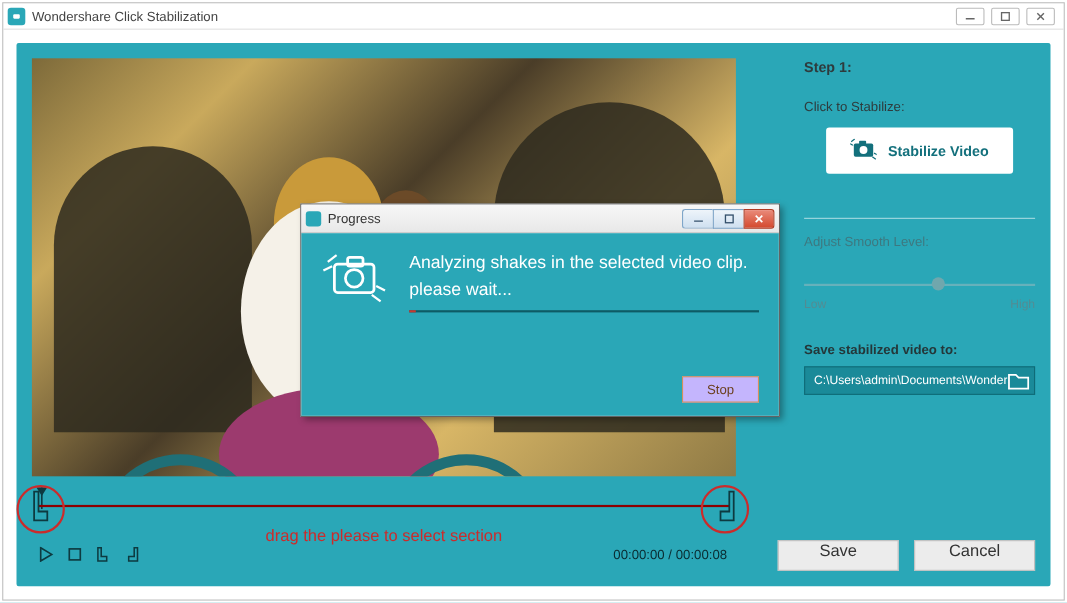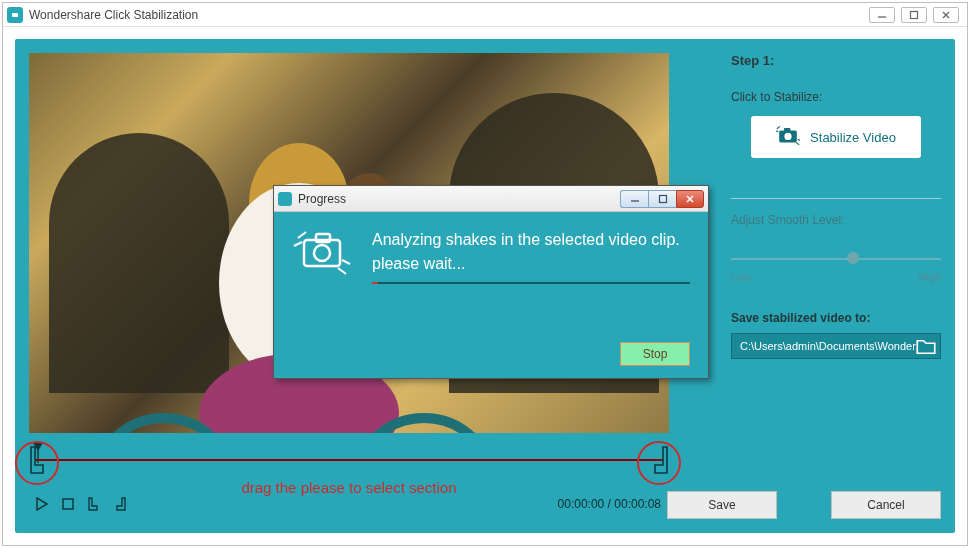--- a/index.html
+++ b/index.html
@@ -171,21 +171,21 @@
   }
   .sidebar .step { font-weight: 600; font-size: 13px; }
   .sidebar .hint { margin-top: 22px; font-size: 12px; }
   .stab-btn {
     margin: 12px auto 0;
     width: 170px; height: 42px;
     background: #fff;
     border-radius: 3px;
     display: flex; align-items: center; justify-content: center;
     gap: 10px;
-    font-weight: 400; color: #13707c; font-size: 13px;
+    font-weight: 700; color: #13707c; font-size: 13px;
     cursor: pointer;
   }
   .stab-btn svg { width: 24px; height: 20px; }
   .sep {
     margin: 40px 0 0;
     border-top: 1px solid rgba(255,255,255,0.5);
   }
   .smooth-block { margin-top: 14px; opacity: 0.6; }
   .smooth-label { color: #4a5a5c; font-size: 12px; }
   .slider-row {
@@ -221,22 +221,22 @@
 
   .bottom-buttons {
     position: absolute;
     right: 14px; bottom: 14px;
     display: flex; gap: 14px;
   }
   .btn {
     width: 110px; height: 28px;
     background: #ececec;
     border: 1px solid #bfbfbf;
-    display: flex; align-items: center; justify-content: center;
-    font-size: 12px; color: #333; cursor: pointer; margin-left: 40px;
+    display: flex; justify-content: center;
+    font-size: 15px; color: #333; cursor: pointer;
   }
 
   
   .dialog {
     position: absolute;
     top: 182px; left: 270px;
     width: 436px; height: 194px;
     background: #fff;
     border: 1px solid #555;
     box-shadow: 3px 3px 6px rgba(0,0,0,0.35);
@@ -276,21 +276,21 @@
     background: #0e5b65;
   }
   .progress-fill {
     height: 100%;
     background: #c63a31;
   }
   .stop-btn {
     position: absolute;
     right: 18px; bottom: 12px;
     width: 70px; height: 24px;
-    background: #86efac;
+    background: #c4b5fd;
     border: 1px solid #d6905a;
     color: #6b3f1e;
     display:flex; align-items:center; justify-content:center;
     font-size: 12px; cursor: pointer;
   }
 </style>
 </head>
 <body>
 
 <div class="window">

